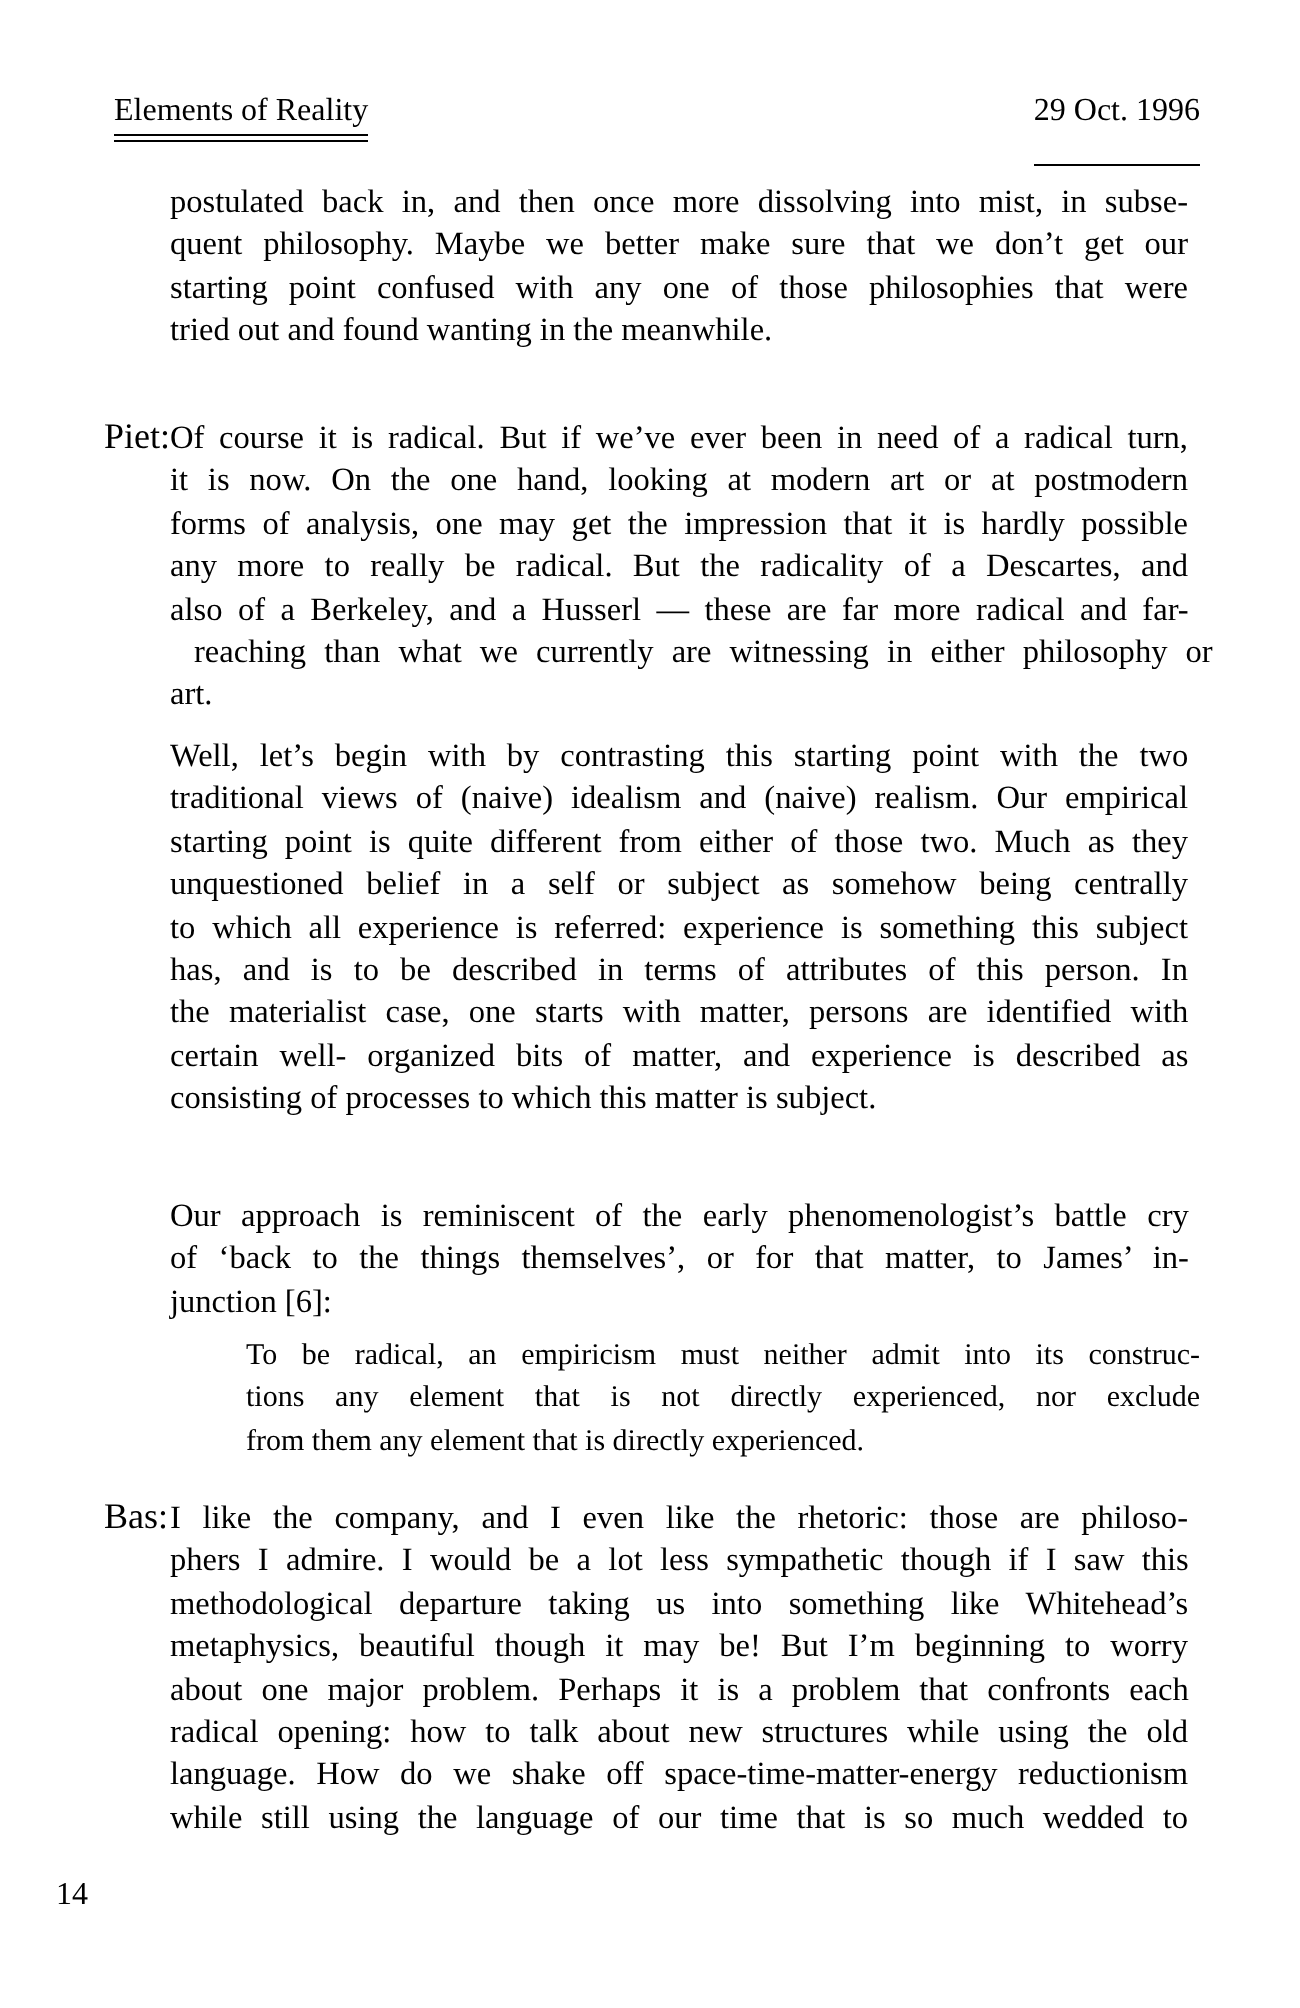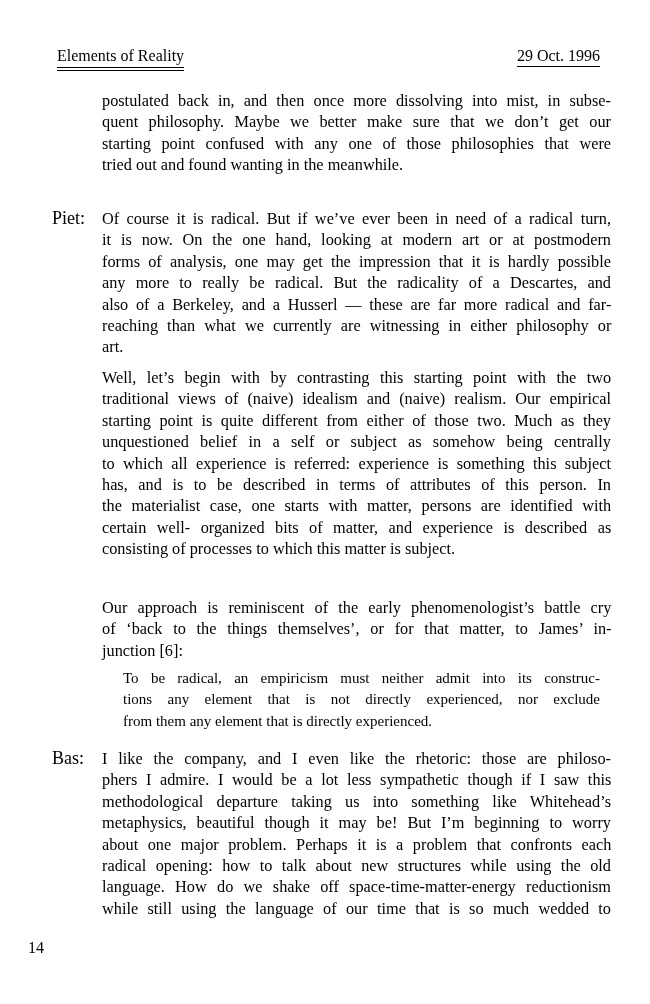--- a/index.html
+++ b/index.html
@@ -17,25 +17,25 @@
       position: absolute; left: 0; top: 0;
       border-bottom: 1px solid #000; padding-bottom: 1px;
       line-height: 20px;
     }
     .header-title::after {
       content: ""; position: absolute; left: 0; right: 0; bottom: -4px;
       border-bottom: 1px solid #000;
     }
     .header-date {
       position: absolute; right: 0; top: 0;
-      border-bottom: 1px solid #000; padding-bottom: 0;
+      border-bottom: 1px solid #000; padding-bottom: 16px;
       line-height: 20px;
     }
     .body-text {
-      position: absolute; left: 102px; width: 509px;
+      position: absolute; left: 85px; width: 509px;
       font-family: "Liberation Serif", serif; font-size: 16.3px;
       line-height: 21.4px; text-align: justify; hyphens: none;
     }
     .speaker {
       position: absolute; font-family: "Liberation Serif", serif;
       font-size: 18px; line-height: 21.4px; text-align: right; width: 40px;
     }
     .quote {
       position: absolute; left: 123px; width: 477px;
       font-family: "Liberation Serif", serif; font-size: 15px;
@@ -65,21 +65,21 @@
     <span class="line last" style="white-space: nowrap;">tried out and found wanting in the meanwhile.</span>
   </div>
 
   <div class="speaker" style="left:45px; top:208px;">Piet:</div>
   <div class="body-text" style="top:208px;">
     <span class="line" style="display: block; white-space: nowrap; word-spacing: 3.0625px;">Of course it is radical.  But if we’ve ever been in need of a radical turn,</span>
     <span class="line" style="display: block; white-space: nowrap; word-spacing: 5.42857px;">it is now.  On the one hand, looking at modern art or at postmodern</span>
     <span class="line" style="display: block; white-space: nowrap; word-spacing: 4.16667px;">forms of analysis, one may get the impression that it is hardly possible</span>
     <span class="line" style="display: block; white-space: nowrap; word-spacing: 5.61538px;">any more to really be radical.  But the radicality of a Descartes, and</span>
     <span class="line" style="display: block; white-space: nowrap; word-spacing: 3.64286px;">also of a Berkeley, and a Husserl — these are far more radical and far-</span>
-    <span class="line" style="display: block; white-space: nowrap; word-spacing: 5px;">reaching than what we currently are witnessing in either philosophy or</span>
+    <span class="line" style="display: block; white-space: nowrap; word-spacing: 5px; margin-left: 12px;">reaching than what we currently are witnessing in either philosophy or</span>
     <span class="line last" style="white-space: nowrap;">art.</span>
   </div>
 
   <div class="body-text" style="top:367px;">
     <span class="line" style="display: block; white-space: nowrap; word-spacing: 6.36364px;">Well, let’s begin with by contrasting this starting point with the two</span>
     <span class="line" style="display: block; white-space: nowrap; word-spacing: 4.4px;">traditional views of (naive) idealism and (naive) realism.  Our empirical</span>
     <span class="line" style="display: block; white-space: nowrap; word-spacing: 4.15385px;">starting point is quite different from either of those two.  Much as they</span>
     <span class="line" style="display: block; white-space: nowrap; word-spacing: 7.2px;">unquestioned belief in a self or subject as somehow being centrally</span>
     <span class="line" style="display: block; white-space: nowrap; word-spacing: 4.18182px;">to which all experience is referred:  experience is something this subject</span>
     <span class="line" style="display: block; white-space: nowrap; word-spacing: 6px;">has, and is to be described in terms of attributes of this person.  In</span>

